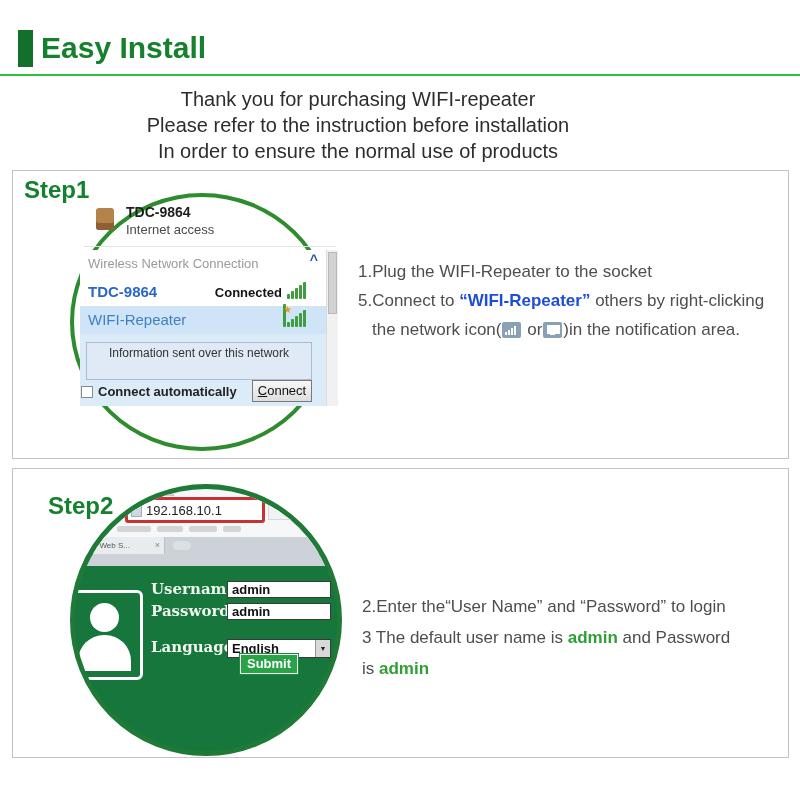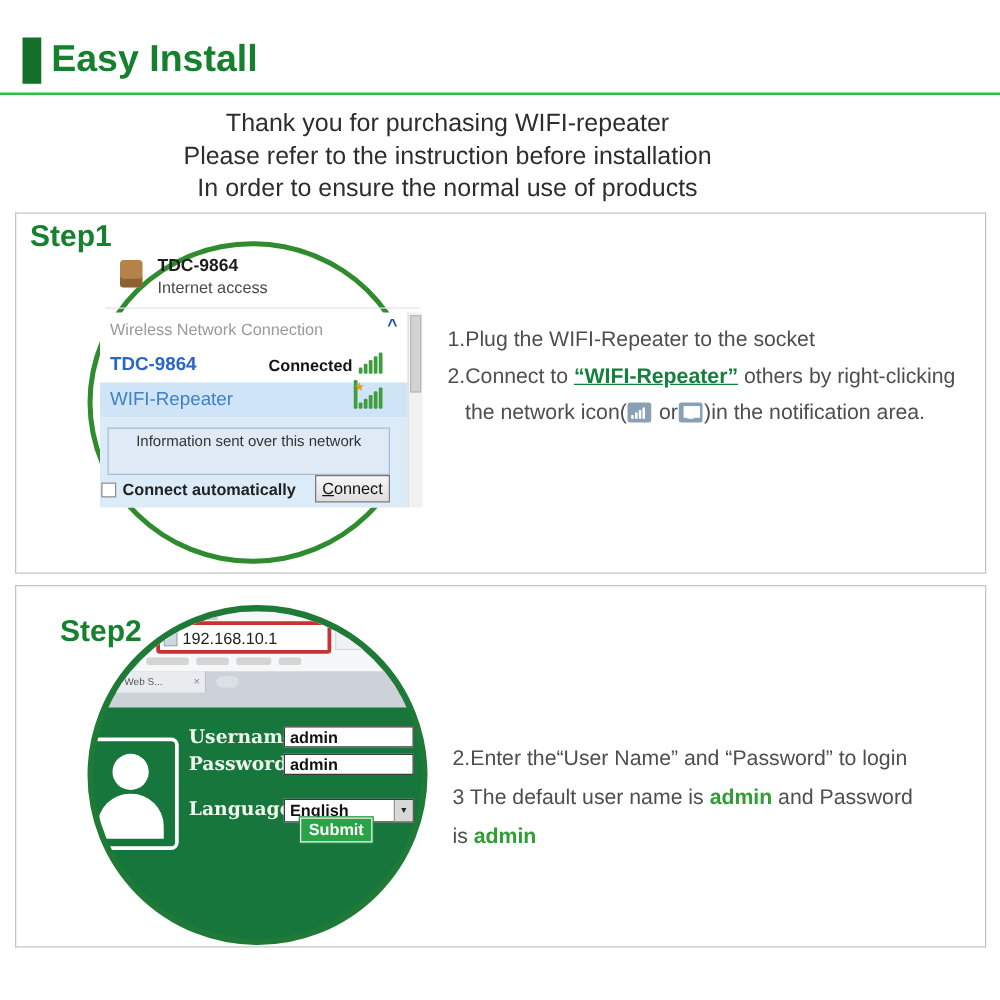--- a/index.html
+++ b/index.html
@@ -57,21 +57,21 @@
            font-size:12px;line-height:15px;color:#333;padding-top:3px;}
   .chk{position:absolute;left:1px;top:136px;width:12px;height:12px;background:#fff;border:1px solid #8a8a8a;box-sizing:border-box;}
   .chk-label{position:absolute;left:18px;top:134px;font-size:13px;font-weight:bold;color:#222;}
   .connect-btn{position:absolute;left:172px;top:130px;width:60px;height:22px;
                background:linear-gradient(#f7f7f7,#dedede);border:1px solid #7a7a7a;box-sizing:border-box;
                font-size:13px;color:#111;text-align:center;line-height:20px;}
   .connect-btn::first-letter{text-decoration:underline;}
 
   
   .instr{position:absolute;font-size:17px;color:#4e4e4e;white-space:nowrap;}
-  .instr b{color:#15803d;text-decoration:underline;}
+  .instr b{color:#1d4ed8;}
   .green{color:#2f9e35;font-weight:600;}
 
   .mini-icon{display:inline-block;position:relative;width:19px;height:16px;background:#8aa0b4;
              border-radius:2px;vertical-align:-3px;margin:0 1px;}
   .mini-icon i{position:absolute;background:#fff;}
   .mini-wifi i:nth-child(1){left:3px;bottom:3px;width:2px;height:3px;}
   .mini-wifi i:nth-child(2){left:6px;bottom:3px;width:2px;height:5px;}
   .mini-wifi i:nth-child(3){left:9px;bottom:3px;width:2px;height:7px;}
   .mini-wifi i:nth-child(4){left:12px;bottom:3px;width:2px;height:9px;}
   .mini-pc i:nth-child(1){left:4px;top:3px;width:11px;height:7px;border:1px solid #fff;background:#5d7popup4;}
@@ -177,21 +177,21 @@
 
     <div class="scrollbar">
       <div class="scroll-thumb"></div>
     </div>
   </div>
 
   <div class="instr" style="left:358px;top:262px;">
     <span>1.Plug the WIFI-Repeater to the socket</span>
   </div>
   <div class="instr" style="left:358px;top:291px;">
-    <span>2.Connect to </span><b>“WIFI-Repeater”</b><span> others by right-clicking</span>
+    <span>5.Connect to </span><b>“WIFI-Repeater”</b><span> others by right-clicking</span>
   </div>
   <div class="instr" style="left:372px;top:320px;">
     <span>the network icon(</span><span class="mini-icon mini-wifi"><i></i><i></i><i></i><i></i></span><span> or</span><span class="mini-icon mini-pc"><i></i><i></i></span><span>)in the notification area.</span>
   </div>
 
   <div class="stepbox" id="step2box"></div>
   <div class="steplabel" style="left:24px;top:492px;margin-left:24px;">Step2</div>
 
   <div class="circle2">
 

